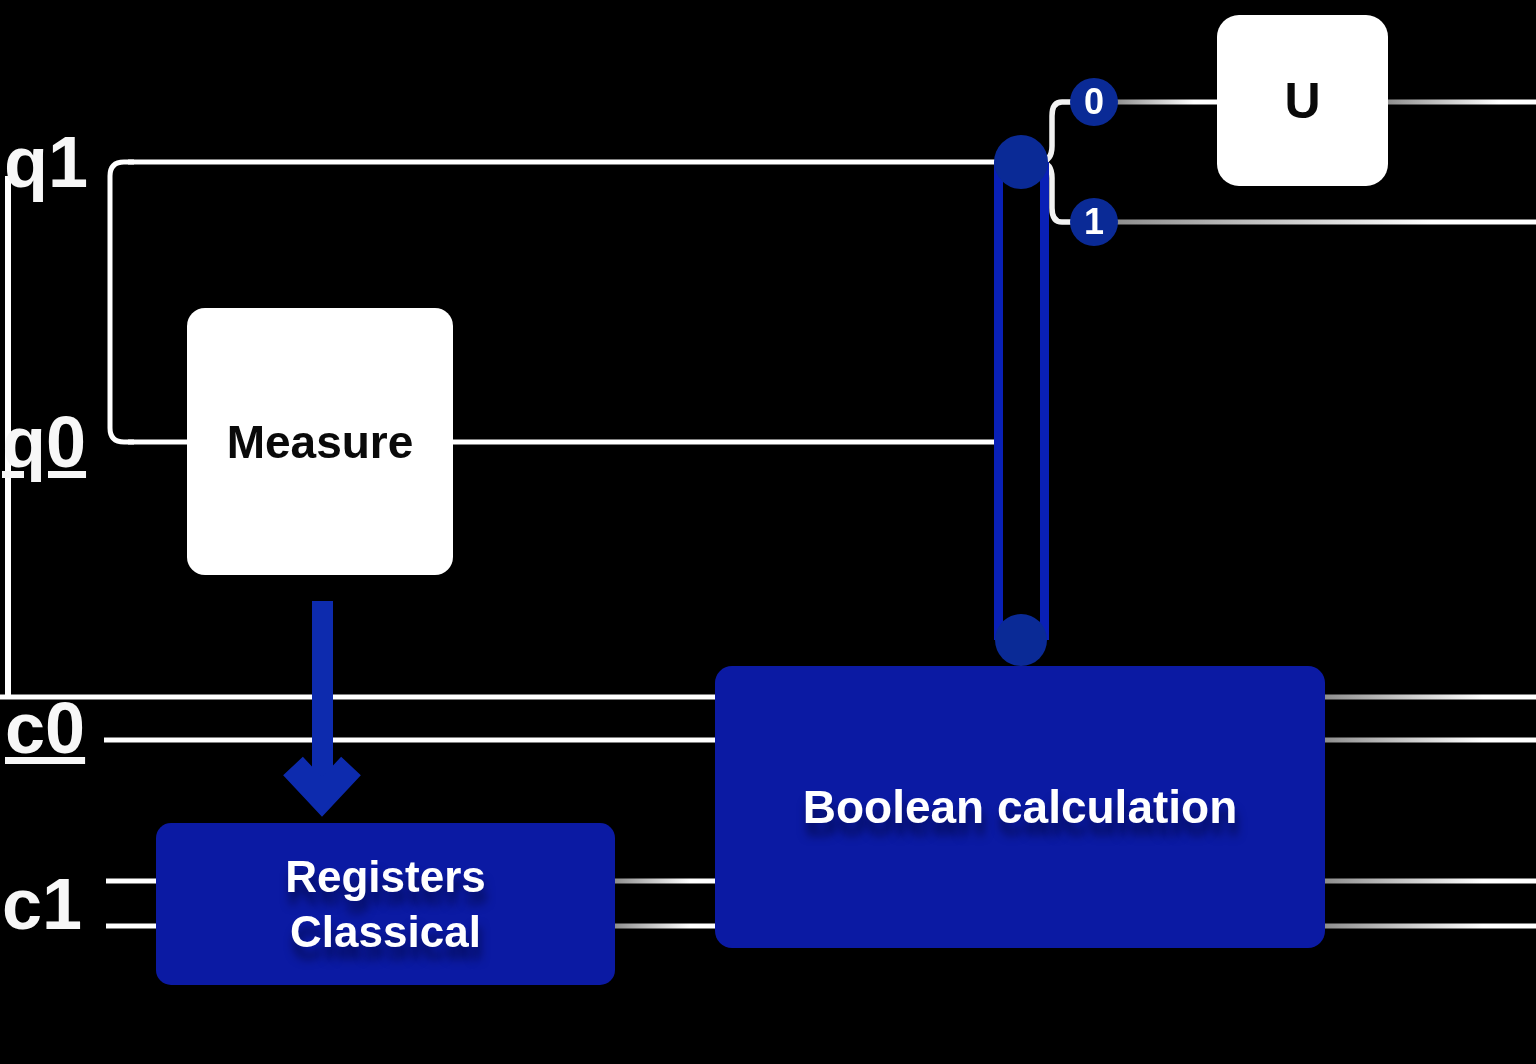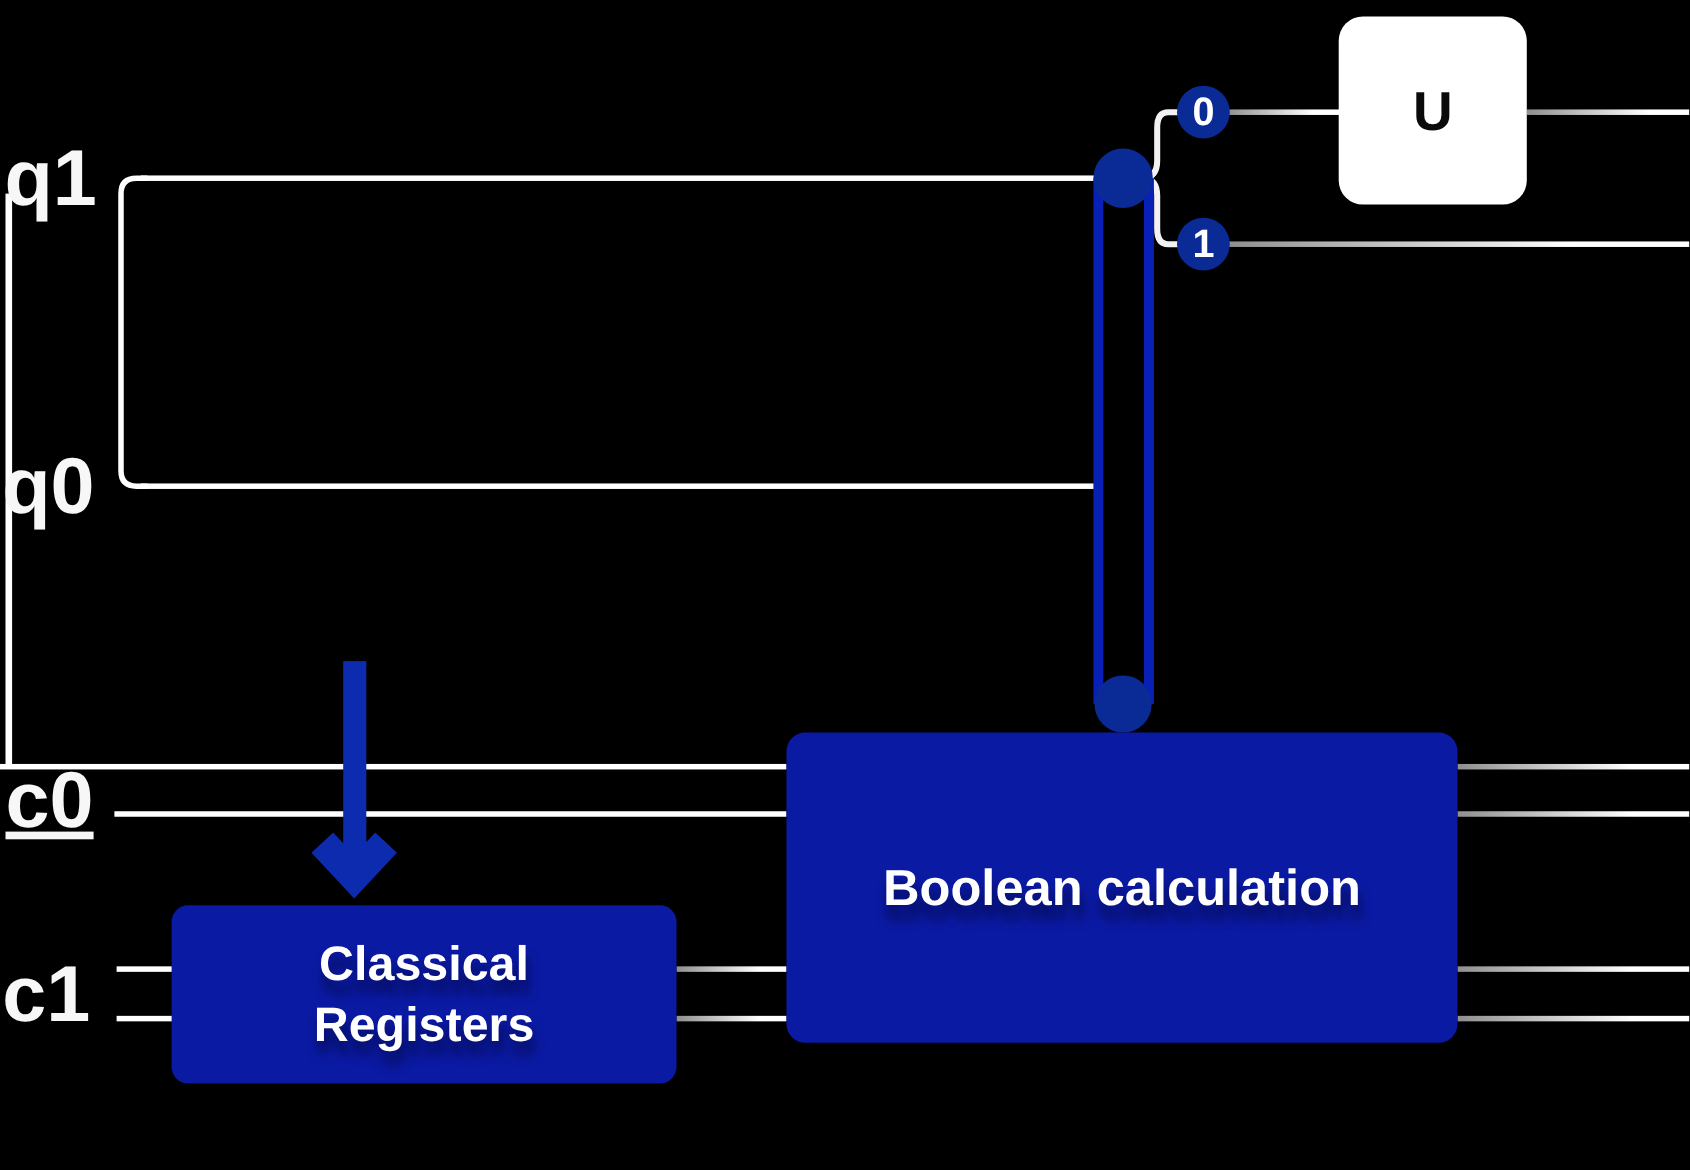--- a/index.html
+++ b/index.html
@@ -102,32 +102,35 @@
     <rect x="994" y="162" width="9" height="478" class="conn"></rect>
     <rect x="1040" y="162" width="9" height="478" class="conn"></rect>
     <circle cx="1021" cy="162" r="27" class="node"></circle>
     <circle cx="1021" cy="640" r="26" class="node"></circle>
 
     <rect x="312" y="601" width="21" height="181" class="arrowfill"></rect>
     <path d="M293,766 L322,797 L351,766" class="arrowhead"></path>
   </svg>
 
   <div class="wire-label" style="left:4px;top:126px;">q1</div>
-  <div class="wire-label" style="left:2px;top:406px;">q0</div>
+  <div class="wire-label" style="left:2px;top:406px;text-decoration:underline;">q0</div>
   <div class="wire-label" style="left:5px;top:692px;text-decoration:underline;">c0</div>
   <div class="wire-label" style="left:2px;top:868px;">c1</div>
 
+  <div class="gate measure">
+    <span>Measure</span>
+  </div>
   <div class="gate ubox">
     <span>U</span>
   </div>
 
   <div class="badge b0">0</div>
   <div class="badge b1">1</div>
 
   <div class="bluebox cr">
+    <div>Registers</div>
     <div>Classical</div>
-    <div>Registers</div>
   </div>
   <div class="bluebox bool">
     <div>Boolean calculation</div>
   </div>
 
 </div>
 
 </body></html>

